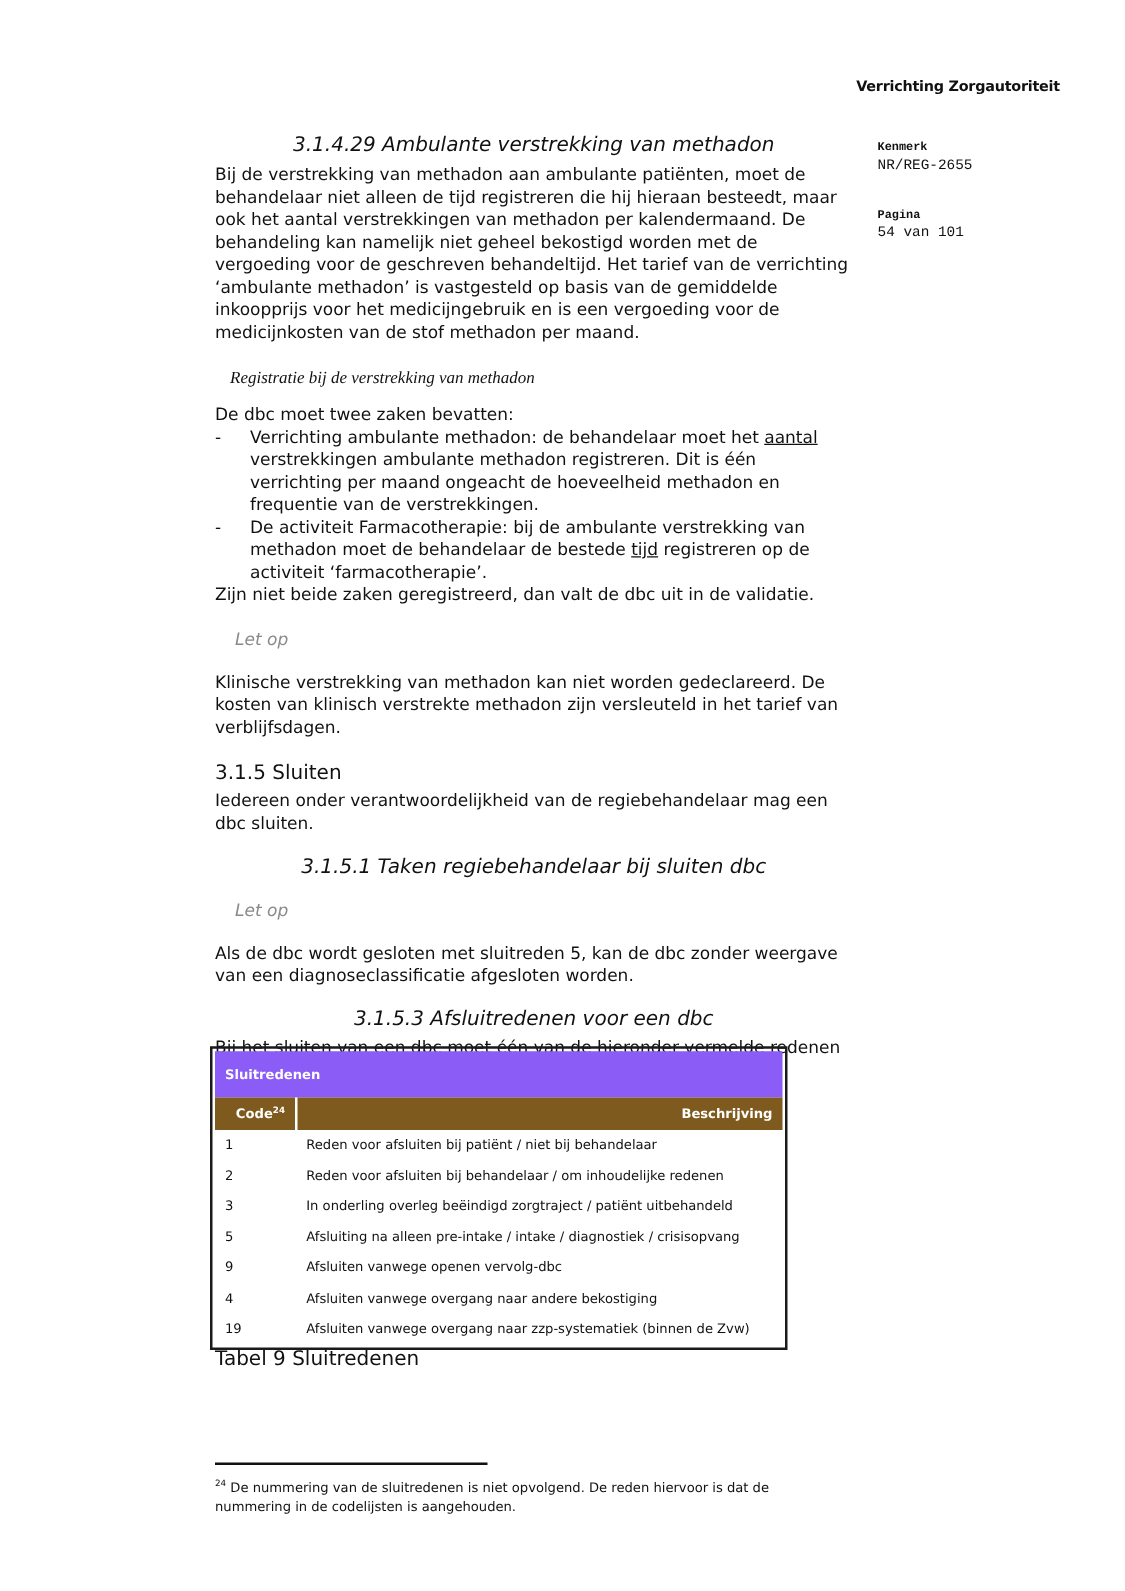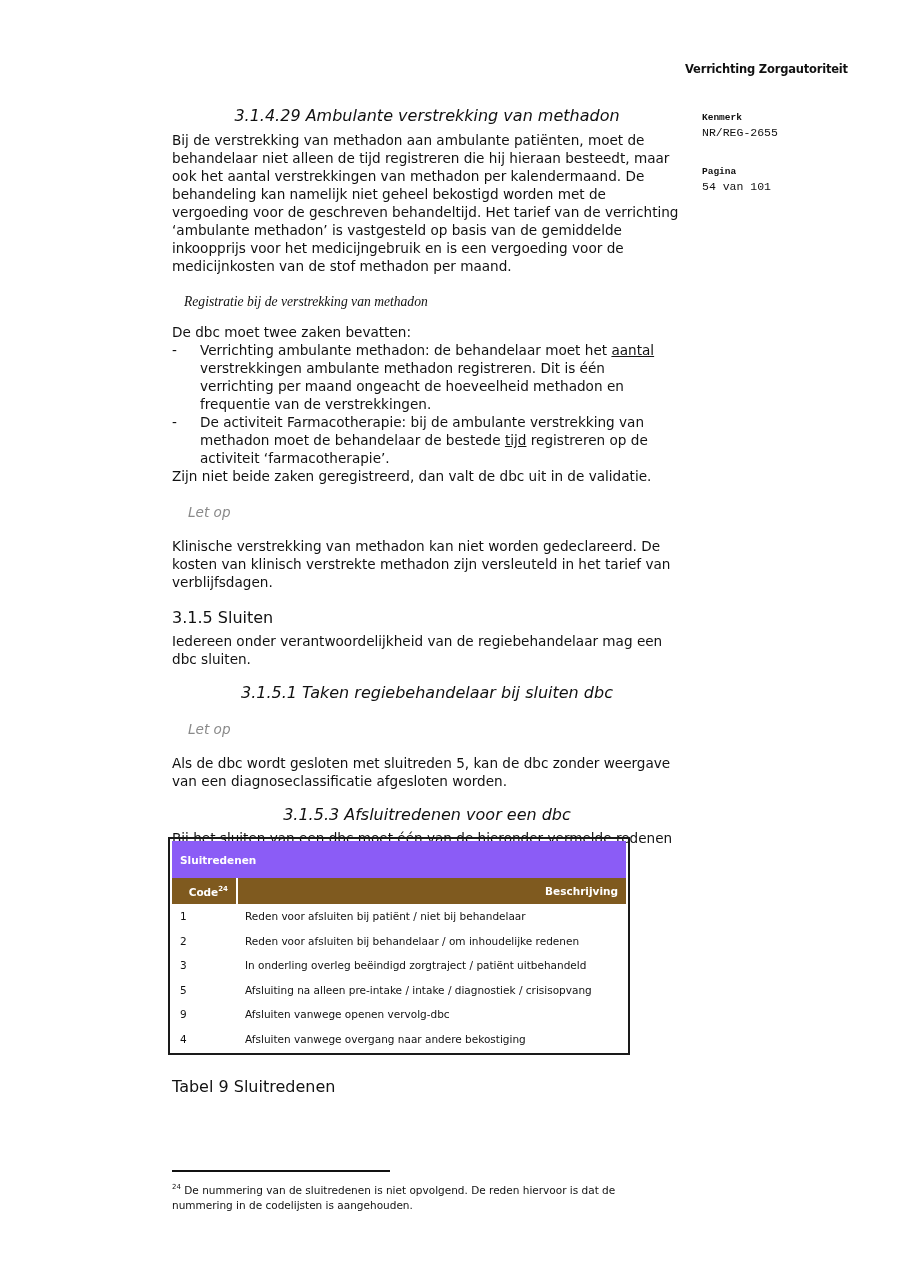--- a/index.html
+++ b/index.html
@@ -106,20 +106,24 @@
           <td>Afsluiting na alleen pre-intake / intake / diagnostiek / crisisopvang</td>
         </tr>
         <tr class="t-row">
           <td>9</td>
           <td>Afsluiten vanwege openen vervolg-dbc</td>
         </tr>
         <tr class="t-row">
           <td>4</td>
           <td>Afsluiten vanwege overgang naar andere bekostiging</td>
         </tr>
+        <tr class="t-row">
+          <td>19</td>
+          <td>Afsluiten vanwege overgang naar zzp-systematiek (binnen de Zvw)</td>
+        </tr>
       </tbody>
   </table>
 </div>
 
 <div class="caption">Tabel 9 Sluitredenen</div>
 
 <div class="fn-rule"></div>
 <div class="footnote"><sup>24</sup><span> De nummering van de sluitredenen is niet opvolgend. De reden hiervoor is dat de nummering in de codelijsten is aangehouden.</span></div>
 
 </body></html>

